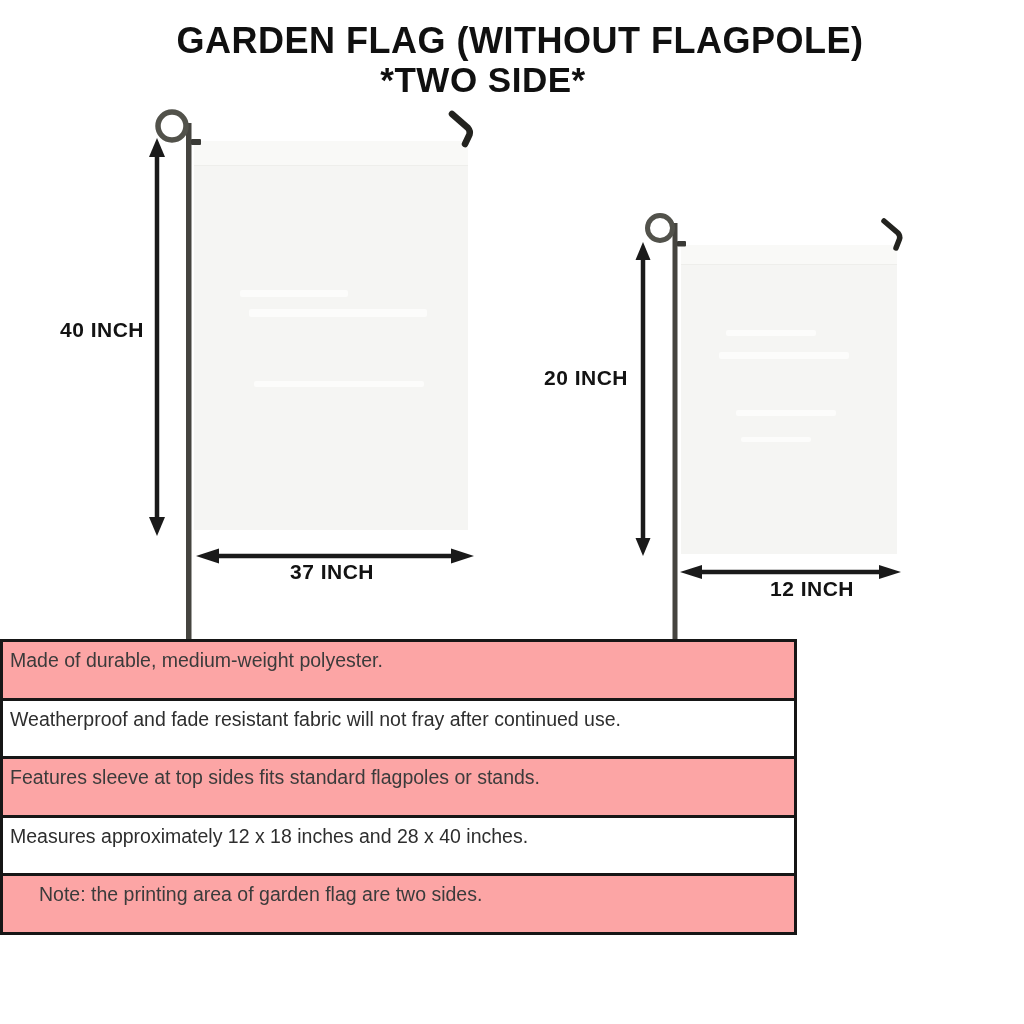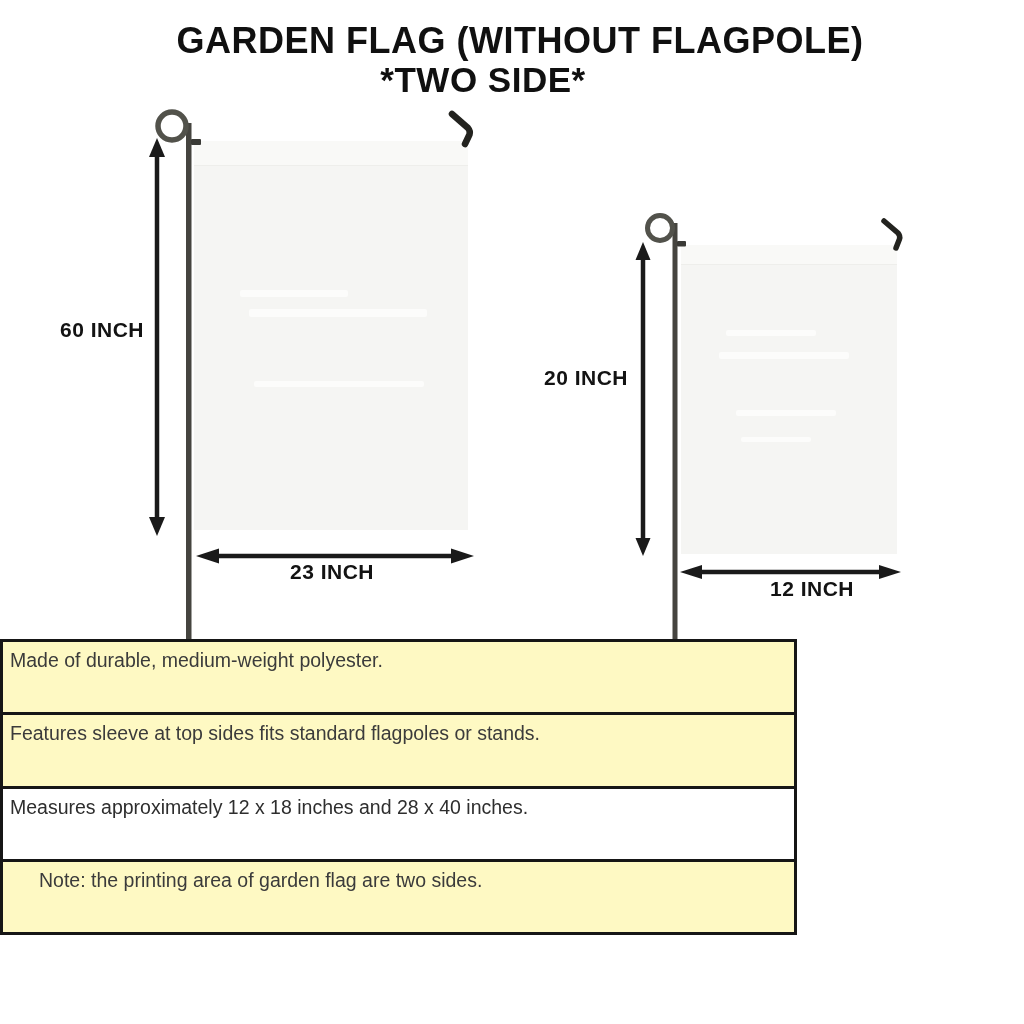--- a/index.html
+++ b/index.html
@@ -38,21 +38,21 @@
 
   
   .features-table {
     position:absolute; left:0px; top:624px; width:797px; height:296px;
     border:3px solid #161616; box-sizing:border-box;
     display:flex; flex-direction:column; background:#fff;
   }
   .feature-row {
     flex:1; box-sizing:border-box; border-bottom:3px solid #161616;
     padding:6px 10px 0 7px; font-size:19.5px; line-height:25px;
-    color:#3b3b3b; background:#fef9c3; overflow:hidden; white-space:nowrap;
+    color:#3b3b3b; background:#fca5a5; overflow:hidden; white-space:nowrap;
   }
   .feature-row:last-child { border-bottom:none;padding-left:36px; }
   .feature-row.row-white { background:#ffffff; color:#2e2e2e; }
 </style>
 </head>
 <body>
 
 <div class="canvas">
 
   <header class="title">
@@ -109,25 +109,26 @@
       <polygon points="643,541 635.5,523 650.5,523"></polygon>
     </g>
 
     <g fill="#1a1a1a">
       <line x1="691" y1="557" x2="890" y2="557" stroke="#1a1a1a" stroke-width="4.5"></line>
       <polygon points="680,557 702,550 702,564"></polygon>
       <polygon points="901,557 879,550 879,564"></polygon>
     </g>
   </svg>
 
-  <div class="dim dim-40">60 INCH</div>
-  <div class="dim dim-28">23 INCH</div>
+  <div class="dim dim-40">40 INCH</div>
+  <div class="dim dim-28">37 INCH</div>
   <div class="dim dim-18">20 INCH</div>
   <div class="dim dim-12">12 INCH</div>
 
   <div class="features-table">
     <div class="feature-row">Made of durable, medium-weight polyester.</div>
+    <div class="feature-row row-white">Weatherproof and fade resistant fabric will not fray after continued use.</div>
     <div class="feature-row">Features sleeve at top sides fits standard flagpoles or stands.</div>
     <div class="feature-row row-white">Measures approximately 12 x 18 inches and 28 x 40 inches.</div>
     <div class="feature-row">Note: the printing area of garden flag are two sides.</div>
   </div>
 
 </div>
 
 </body></html>

